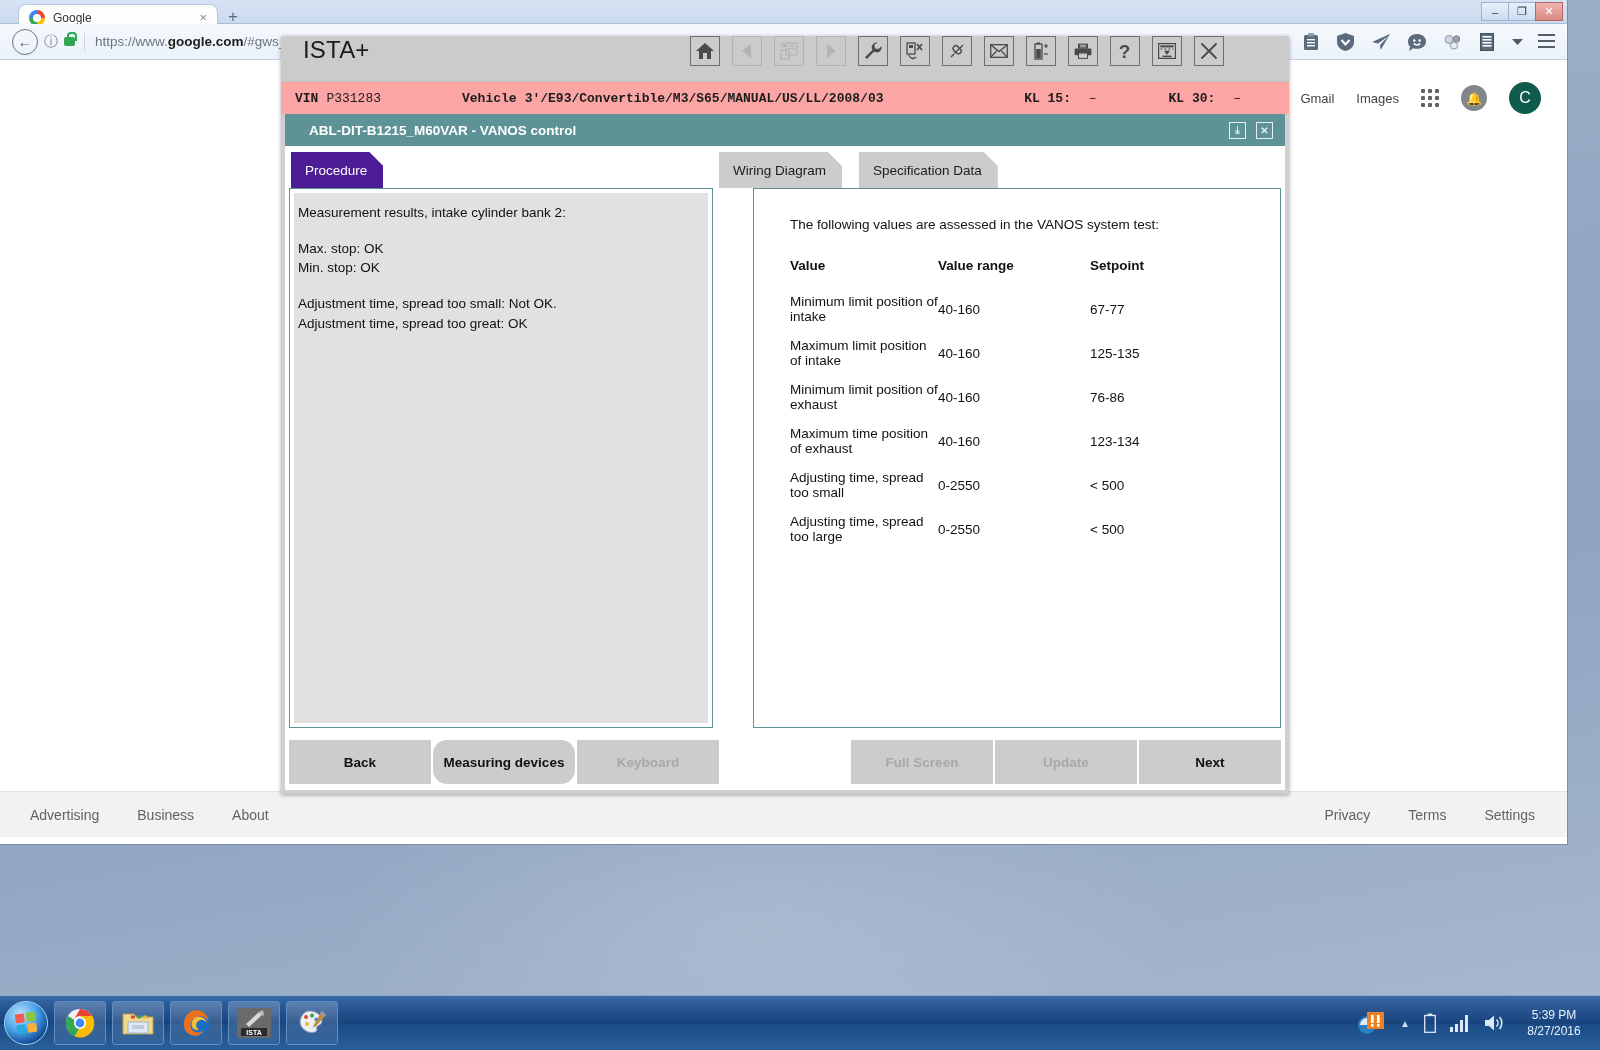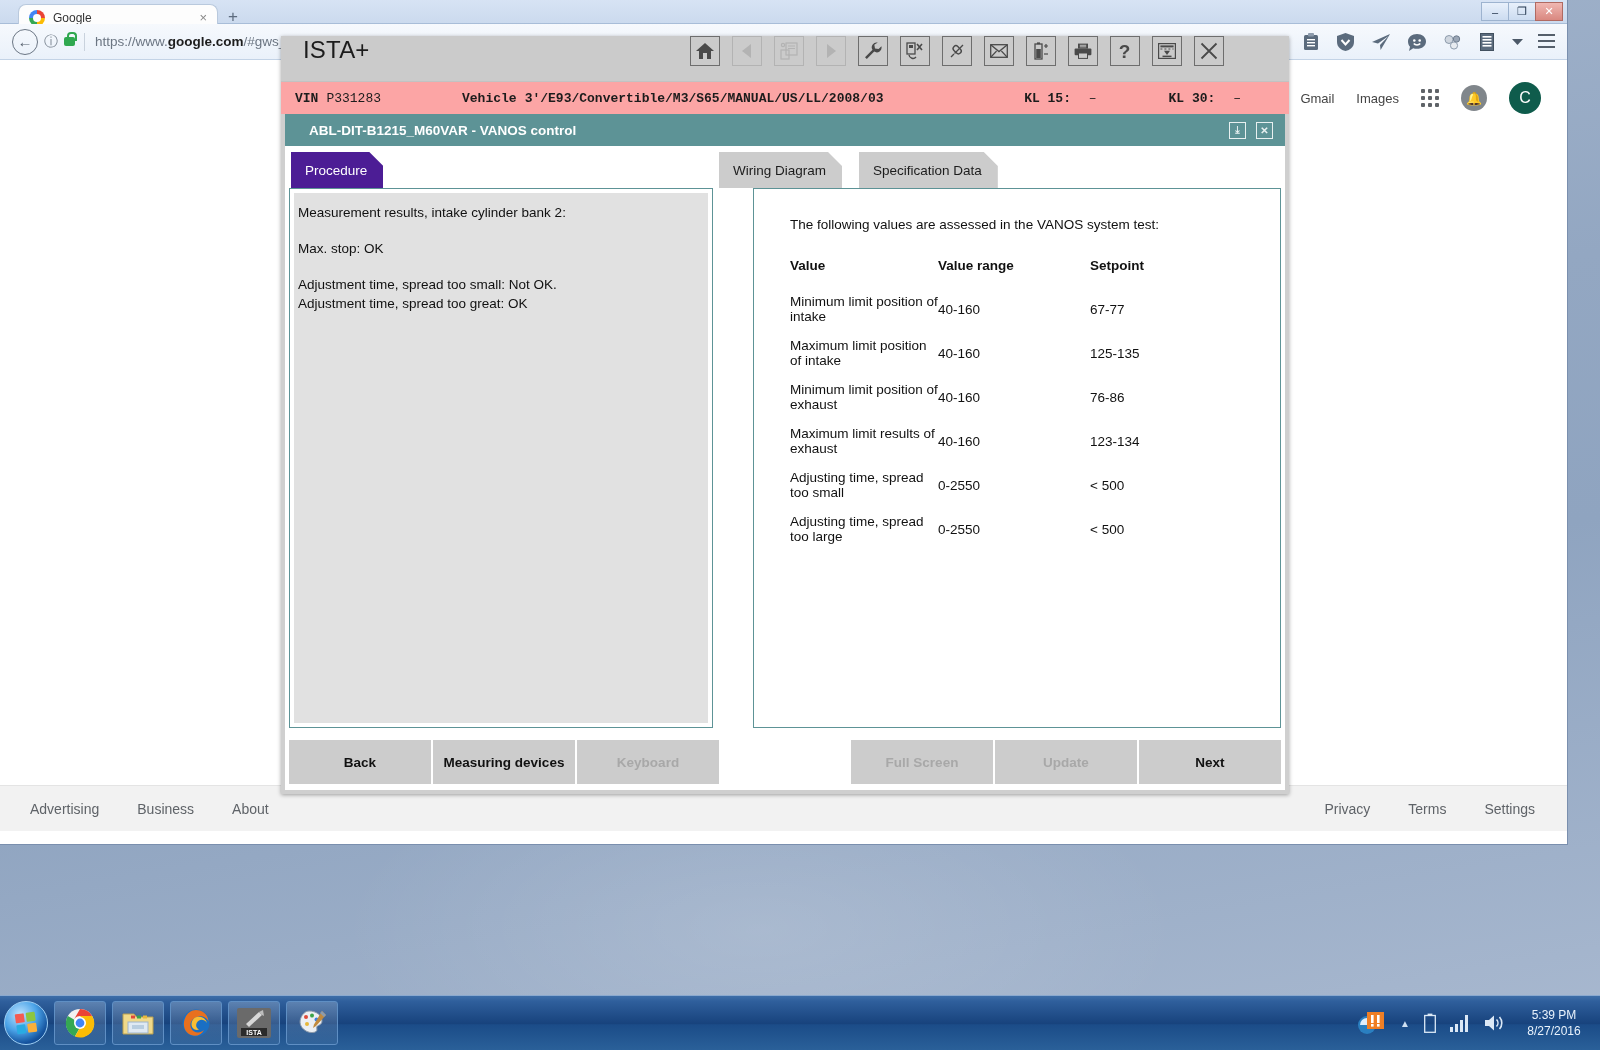--- a/index.html
+++ b/index.html
@@ -118,21 +118,21 @@
   .g-bell {
     width: 26px; height: 26px; border-radius: 50%; background: #80868b;
     display:flex; align-items:center; justify-content:center; color:#fff; font-size: 13px;
   }
   .g-avatar {
     width: 32px; height: 32px; border-radius: 50%; background: #0f5c4c;
     color: #fff; display:flex; align-items:center; justify-content:center;
     font-size: 16px; font-weight: 400;
   }
   .g-footer {
-    position: absolute; left: 0; right: 0; bottom: 8px; height: 46px;
+    position: absolute; left: 0; right: 0; bottom: 2px; height: 46px;
     background: #f2f2f2; border-top: 1px solid #e4e4e4;
     display: flex; align-items: center; font-size: 14px; color: #5f6368;
   }
   .g-footer .left { display: flex; gap: 38px; margin-left: 30px; }
   .g-footer .right { display: flex; gap: 38px; margin-left: auto; margin-right: 32px; }
 
   
   #ista {
     position: absolute; left: 281px; top: 36px; width: 1008px; height: 758px;
     background: #cfcfcf;
@@ -221,21 +221,21 @@
     display: flex; align-items: center; padding: 0 4px;
   }
   .bbtn {
     height: 44px; background: #cccccc; color: #111;
     font-size: 13.5px; font-weight: 700;
     display: flex; align-items: center; justify-content: center;
     margin-right: 2px;
   }
   .bbtn.dis { color: #a8a8a8; }
   .bbtn.w1 { width: 142px; }
-  .bbtn.w2 { width: 142px; }
+  .bbtn.w2 { width: 142px; border-radius: 14px; }
   .bbtn.gapfill { background: transparent; flex: 1; margin: 0; }
 
   
   #taskbar {
     position: absolute; left: 0; bottom: 0; width: 1600px; height: 55px;
     background: linear-gradient(#3e6ea8 0%, #2f5f9c 10%, #17427c 52%, #1b4c88 53%, #2a6099 100%);
     border-top: 1px solid #8aa9cf;
     display: flex; align-items: center;
   }
   .start-orb {
@@ -512,20 +512,21 @@
       </div>
     </div>
 
     <div class="content-row">
 
       <div class="panel left">
         <div class="left-inner">
           <p>Measurement results, intake cylinder bank 2:</p>
           <div class="spacer"></div>
           <p>Max. stop: OK</p>
+          <p>Min. stop: OK</p>
           <div class="spacer"></div>
           <p>Adjustment time, spread too small: Not OK.</p>
           <p>Adjustment time, spread too great: OK</p>
         </div>
       </div>
 
       <div class="panel right">
         <div class="rt-intro">The following values are assessed in the VANOS system test:</div>
         <table class="spec">
           <thead>
@@ -545,21 +546,21 @@
               <td>Maximum limit position of intake</td>
               <td class="c2">40-160</td>
               <td class="c3">125-135</td>
             </tr>
             <tr>
               <td>Minimum limit position of exhaust</td>
               <td class="c2">40-160</td>
               <td class="c3">76-86</td>
             </tr>
             <tr>
-              <td>Maximum limit results of exhaust</td>
+              <td>Maximum time position of exhaust</td>
               <td class="c2">40-160</td>
               <td class="c3">123-134</td>
             </tr>
             <tr>
               <td>Adjusting time, spread too small</td>
               <td class="c2">0-2550</td>
               <td class="c3">&lt; 500</td>
             </tr>
             <tr>
               <td>Adjusting time, spread too large</td>

